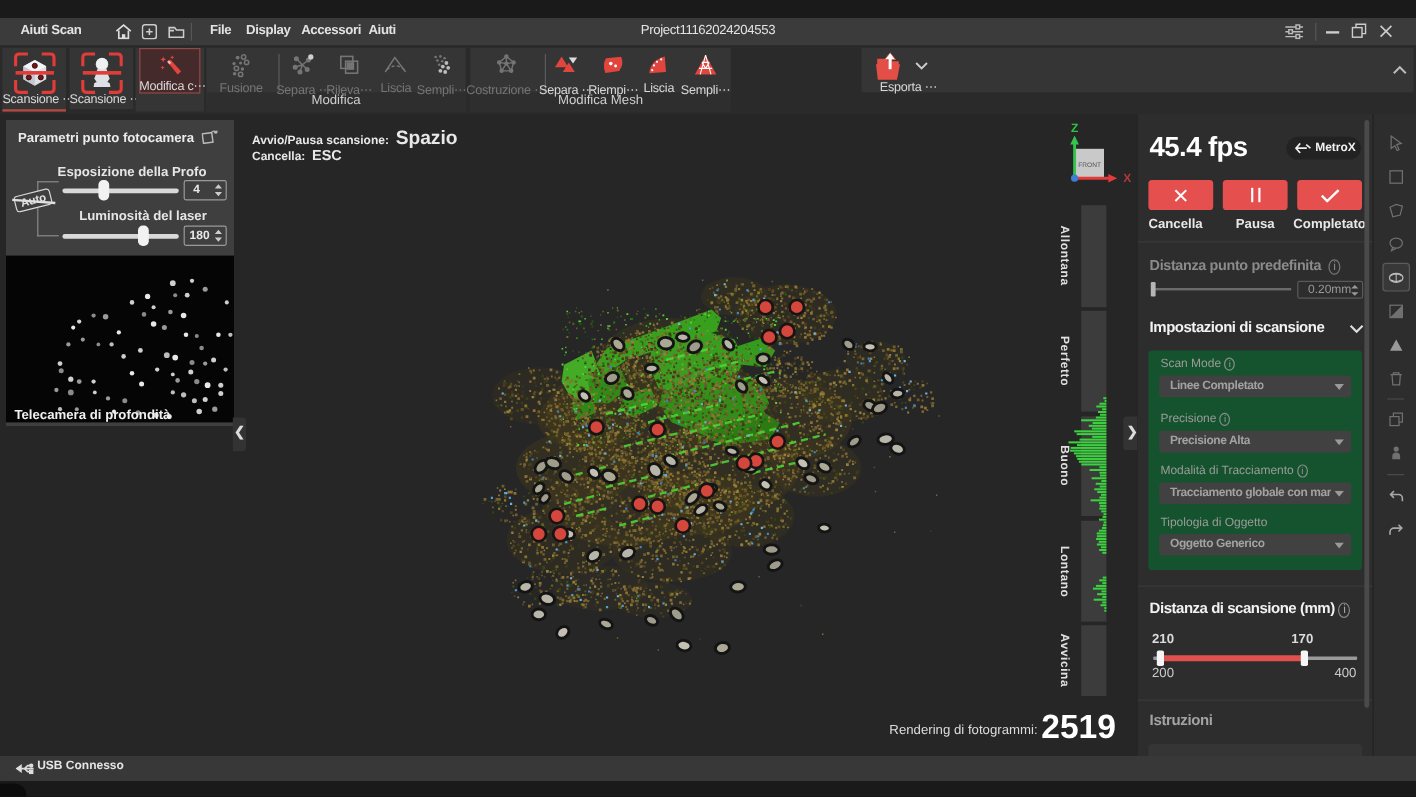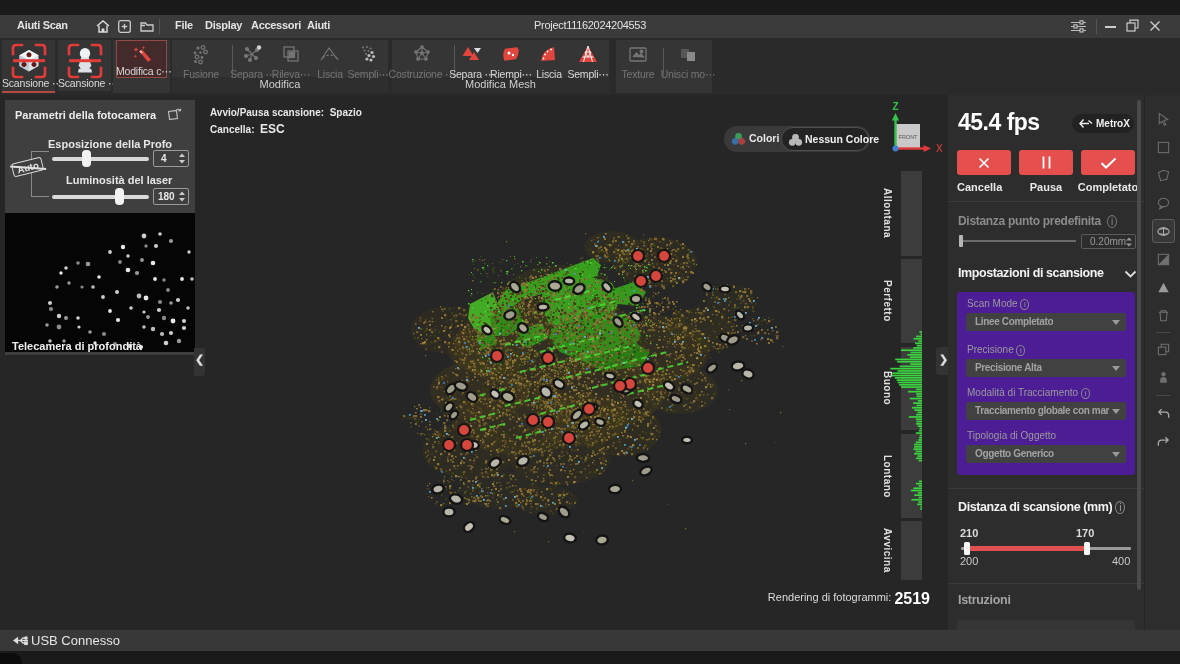--- a/index.html
+++ b/index.html
@@ -225,37 +225,35 @@
         <g fill="#e0453e">
           <path d="M11 2 L20 18 H2 Z"></path>
         </g>
         <g fill="none" stroke="#fff" stroke-width="0.9">
           <path d="M8 8 h6 M5.5 13 h11 M11 2 L6.5 18 M11 2 L15.5 18 M8 8 L11 13 M14 8 L11 13"></path>
         </g>
       </svg>
       <div class="tlabel abs" style="left:162px;top:28px;width:68px">Sempli⋯</div>
   </div>
 
-  <div class="sect" style="left:616px;width:96px;height:53px">
-      <svg class="abs" style="left:11px;top:4px" width="22" height="22" viewBox="0 0 22 22">
-        <g fill="none" stroke="#757575" stroke-width="1.3">
-          <rect x="3" y="4" width="16" height="13" rx="1"></rect>
-          <path d="M6 13 l3.5-4 2.5 3 2-2 3 3.5" fill="#757575"></path>
-          <circle cx="14.5" cy="7.5" r="1.4" fill="#757575"></circle>
-        </g>
-      </svg>
-      <div class="tlabel dis abs" style="left:-12px;top:28px;width:68px">Texture</div>
-      <div class="abs" style="left:47px;top:8px;width:1px;height:28px;background:#5a5a5a"></div>
-      <svg class="abs" style="left:61px;top:4px" width="22" height="22" viewBox="0 0 22 22">
-        <path d="M4 5 h8 v4 h-2 v5 H4 Z" fill="#565656"></path>
-        <path d="M10 8 h8 v9 h-8 Z" fill="#8a8a8a"></path>
-      </svg>
-      <div class="tlabel dis abs" style="left:38px;top:28px;width:68px">Unisci mo⋯</div>
-    </div>
-
+
+  <div class="sect" style="left:718px;width:460px;height:37px">
+    <svg class="abs" style="left:10px;top:3px" width="30" height="26" viewBox="0 0 30 26">
+        <path d="M3 6 h7.5 l1.8 2 H21 v4 H3 Z" fill="#e34f46"></path>
+        <path d="M2 10.5 H22 L19.5 23.5 H3.5 Z" fill="#e34f46"></path>
+        <path d="M12.2 15 V6.5 l-3 0.2 L13.8 1 18.3 6.7 l-3 -0.2 V15 Z" fill="#fff" stroke="#e34f46" stroke-width="0.6"></path>
+      </svg>
+      <svg class="abs" style="left:44px;top:11px" width="12" height="8" viewBox="0 0 12 8">
+        <path d="M1.5 1.5 L6 6 L10.5 1.5" fill="none" stroke="#ccc" stroke-width="1.6"></path>
+      </svg>
+    <div class="tlabel abs" style="left:4px;top:26px;width:70px">Esporta ⋯</div>
+    <svg class="abs" style="left:442px;top:14px" width="13" height="9" viewBox="0 0 13 9">
+        <path d="M1.5 7 L6.5 2 L11.5 7" fill="none" stroke="#bbb" stroke-width="1.6"></path>
+      </svg>
+  </div>
 </div>
 
 <div class="abs" id="viewwrap">
 <svg width="948" height="535" style="position:absolute;left:0;top:0" viewBox="0 95 948 535">
       <ellipse cx="560" cy="300" rx="60" ry="35" fill="#473c1c" opacity="0.33"></ellipse>
       <ellipse cx="530" cy="345" rx="76" ry="43" fill="#473c1c" opacity="0.36"></ellipse>
       <ellipse cx="600" cy="390" rx="66" ry="38" fill="#473c1c" opacity="0.36"></ellipse>
       <ellipse cx="650" cy="350" rx="60" ry="35" fill="#473c1c" opacity="0.36"></ellipse>
       <ellipse cx="520" cy="420" rx="68" ry="35" fill="#473c1c" opacity="0.36"></ellipse>
       <ellipse cx="480" cy="390" rx="50" ry="30" fill="#473c1c" opacity="0.4"></ellipse>
@@ -544,56 +542,40 @@
       <rect x="917.9" y="492.0" width="4.1" height="1.7" fill="#3ad23e"></rect>
       <rect x="914.3" y="494.3" width="7.7" height="1.7" fill="#3ad23e"></rect>
       <rect x="918.6" y="496.6" width="3.4" height="1.7" fill="#3ad23e"></rect>
       <rect x="911.4" y="498.9" width="10.6" height="1.7" fill="#3ad23e"></rect>
       <rect x="918.5" y="501.2" width="3.5" height="1.7" fill="#3ad23e"></rect>
       <rect x="917.1" y="503.5" width="4.9" height="1.7" fill="#3ad23e"></rect>
       <rect x="920.3" y="505.8" width="1.7" height="1.7" fill="#3ad23e"></rect>
       <rect x="920.3" y="508.1" width="1.7" height="1.7" fill="#3ad23e"></rect>
     </svg>
 
-  <div class="abs" style="left:210px;top:12px;font-size:10px;font-weight:bold;color:#e8e8e8">Avvio/Pausa scansione:&nbsp; <span style="font-size:10px">Spazio</span></div>
+  <div class="abs" style="left:210px;top:12px;font-size:10px;font-weight:bold;color:#e8e8e8">Avvio/Pausa scansione:&nbsp; <span style="font-size:16px">Spazio</span></div>
   <div class="abs" style="left:210px;top:27px;font-size:10px;font-weight:bold;color:#e8e8e8">Cancella:&nbsp; <span style="font-size:12px">ESC</span></div>
 
-  <div class="abs" style="left:724px;top:31px;width:146px;height:26px;background:#3a3a3a;border-radius:13px">
-    <svg class="abs" style="left:7px;top:6px" width="15" height="14" viewBox="0 0 15 14">
-        <circle cx="7.5" cy="4.5" r="3.4" fill="#3c9e56"></circle>
-        <circle cx="4.3" cy="9.3" r="3.4" fill="#3a6ea8"></circle>
-        <circle cx="10.7" cy="9.3" r="3.4" fill="#a84040"></circle>
-      </svg>
-    <span class="abs" style="left:25px;top:6px;font-size:10.5px;font-weight:bold;color:#e8e8e8">Colori</span>
-    <div class="abs" style="left:57px;top:1px;width:88px;height:24px;background:#232323;border:1px solid #4e4e4e;border-radius:12px">
-      <svg class="abs" style="left:6px;top:5px" width="15" height="14" viewBox="0 0 15 14">
-          <circle cx="7.5" cy="4.5" r="3.4" fill="#b9b9b9"></circle>
-          <circle cx="4.3" cy="9.3" r="3.4" fill="#b9b9b9"></circle>
-          <circle cx="10.7" cy="9.3" r="3.4" fill="#b9b9b9"></circle>
-        </svg>
-      <span class="abs" style="left:23px;top:5px;font-size:10.5px;font-weight:bold;color:#f0f0f0;white-space:nowrap">Nessun Colore</span>
-    </div>
-  </div>
 
   <svg class="abs" style="left:878px;top:5px" width="66" height="60" viewBox="0 0 66 60">
     <rect x="18" y="24" width="24" height="24" fill="#c9c9c9"></rect>
     <text x="30" y="39" font-size="5.5" fill="#555" text-anchor="middle" font-family="Liberation Sans">FRONT</text>
     <line x1="17.5" y1="48.5" x2="17.5" y2="20" stroke="#35c24d" stroke-width="2.4"></line>
     <path d="M17.5 13 l-3.6 7.4 h7.2 Z" fill="#35c24d"></path>
     <line x1="17.5" y1="48.5" x2="46" y2="48.5" stroke="#e23b3b" stroke-width="2.4"></line>
     <path d="M53 48.5 l-7.4 -3.6 v7.2 Z" fill="#e23b3b"></path>
     <text x="17.5" y="10" font-size="10" font-weight="bold" fill="#2fc24a" text-anchor="middle" font-family="Liberation Sans">Z</text>
     <text x="58" y="52" font-size="10" font-weight="bold" fill="#b03a3a" font-family="Liberation Sans">X</text>
     <circle cx="17.5" cy="48.5" r="3" fill="#3f7fd2"></circle>
   </svg>
 
-  <div class="abs" style="right:18px;top:495px;font-size:11px;color:#dcdcdc">Rendering di fotogrammi: <span style="font-size:16px;font-weight:bold;color:#fff;vertical-align:-3px">2519</span></div>
+  <div class="abs" style="right:18px;top:495px;font-size:11px;color:#dcdcdc">Rendering di fotogrammi: <span style="font-size:28px;font-weight:bold;color:#fff;vertical-align:-3px">2519</span></div>
 
   <div class="abs" style="left:5px;top:5px;width:190px;height:255px;background:#3f3f3f">
-    <span class="abs" style="left:10px;top:9px;font-size:11px;font-weight:bold;color:#ececec">Parametri della fotocamera</span>
+    <span class="abs" style="left:10px;top:9px;font-size:11px;font-weight:bold;color:#ececec">Parametri punto fotocamera</span>
     <svg class="abs" style="left:163px;top:7px" width="14" height="13" viewBox="0 0 14 13">
         <rect x="1" y="4" width="8" height="8" fill="none" stroke="#bbb" stroke-width="1.2" transform="rotate(-8 5 8)"></rect>
         <path d="M8 3.5 C10 1.5 12 2 12.5 4 M12.5 4 l-2.2 -0.4 M12.5 4 l0.3 -2.2" fill="none" stroke="#bbb" stroke-width="1.1"></path>
       </svg>
     <span class="abs" style="left:43px;top:38px;font-size:11px;font-weight:bold;color:#e6e6e6">Esposizione della Profo</span>
 
     <div class="abs" style="left:26px;top:51px;width:18px;height:1px;background:#8a8a8a"></div>
     <div class="abs" style="left:26px;top:51px;width:1px;height:46px;background:#8a8a8a"></div>
     <div class="abs" style="left:26px;top:96px;width:18px;height:1px;background:#8a8a8a"></div>
 
@@ -738,21 +720,21 @@
     <span style="position:absolute;left:8px;top:1px;font-size:10px;color:#999">0.20mm</span>
     <svg style="position:absolute;right:2px;top:2px" width="8" height="10" viewBox="0 0 8 10">
         <path d="M4 0.5 L7 3.5 H1 Z M4 9.5 L1 6.5 H7 Z" fill="#999"></path>
       </svg>
   </div>
 
   <div class="abs" style="left:10px;top:171px;font-size:12.5px;font-weight:bold;color:#f2f2f2;letter-spacing:-0.4px">Impostazioni di scansione</div>
   <svg class="abs" style="left:176px;top:175px" width="13" height="9" viewBox="0 0 13 9">
       <path d="M1.5 1.5 L6.5 6.5 L11.5 1.5" fill="none" stroke="#ddd" stroke-width="1.8"></path>
     </svg>
-  <div class="abs" style="left:9px;top:197px;width:178px;height:183px;background:#4c1d95;border-radius:3px">
+  <div class="abs" style="left:9px;top:197px;width:178px;height:183px;background:#14532d;border-radius:3px">
     <div class="abs" style="left:10px;top:6px;font-size:10px;color:#9b9b9b">Scan Mode <span style="font-size:8px;border:1px solid #8a8a8a;border-radius:50%;padding:0 2.5px;color:#999">i</span></div>
       <div class="abs" style="left:9px;top:21px;width:160px;height:18px;background:#414141;border-radius:2px">
         <span style="position:absolute;left:9px;top:3px;font-size:10px;font-weight:bold;color:#a2a2a2;white-space:nowrap;letter-spacing:-0.35px;max-width:134px;overflow:hidden">Linee Completato</span>
         <svg style="position:absolute;right:6px;top:7px" width="8" height="5" viewBox="0 0 8 5">
           <path d="M0 0 H8 L4 5 Z" fill="#9a9a9a"></path>
         </svg>
       </div>
       <div class="abs" style="left:10px;top:52px;font-size:10px;color:#9b9b9b">Precisione <span style="font-size:8px;border:1px solid #8a8a8a;border-radius:50%;padding:0 2.5px;color:#999">i</span></div>
       <div class="abs" style="left:9px;top:67px;width:160px;height:18px;background:#414141;border-radius:2px">
         <span style="position:absolute;left:9px;top:3px;font-size:10px;font-weight:bold;color:#a2a2a2;white-space:nowrap;letter-spacing:-0.35px;max-width:134px;overflow:hidden">Precisione Alta</span>
@@ -843,16 +825,16 @@
   <svg class="abs" style="left:13px;top:5px" width="16" height="11" viewBox="0 0 16 11">
       <g stroke="#ddd" stroke-width="1.3" fill="#ddd">
         <path d="M15 5.5 H3" fill="none"></path>
         <path d="M4.5 3 L1 5.5 L4.5 8 Z"></path>
         <path d="M7.5 5.5 L10 3 h2" fill="none"></path>
         <path d="M7.5 5.5 L10 8 h2" fill="none"></path>
         <circle cx="13" cy="3" r="1.2"></circle>
         <rect x="11.8" y="7" width="2.4" height="2.4"></rect>
       </g>
     </svg>
-  <span class="abs" style="left:31px;top:3px;font-size:13px;font-weight:normal;color:#e5e5e5">USB Connesso</span>
+  <span class="abs" style="left:31px;top:3px;font-size:10px;font-weight:bold;color:#e5e5e5">USB Connesso</span>
 </div>
 <div class="abs" id="bottomstrip"></div>
 <div class="abs" style="left:-8px;top:653px;width:30px;height:22px;background:#0c0c0c;border-radius:10px"></div>
 
 </body></html>

